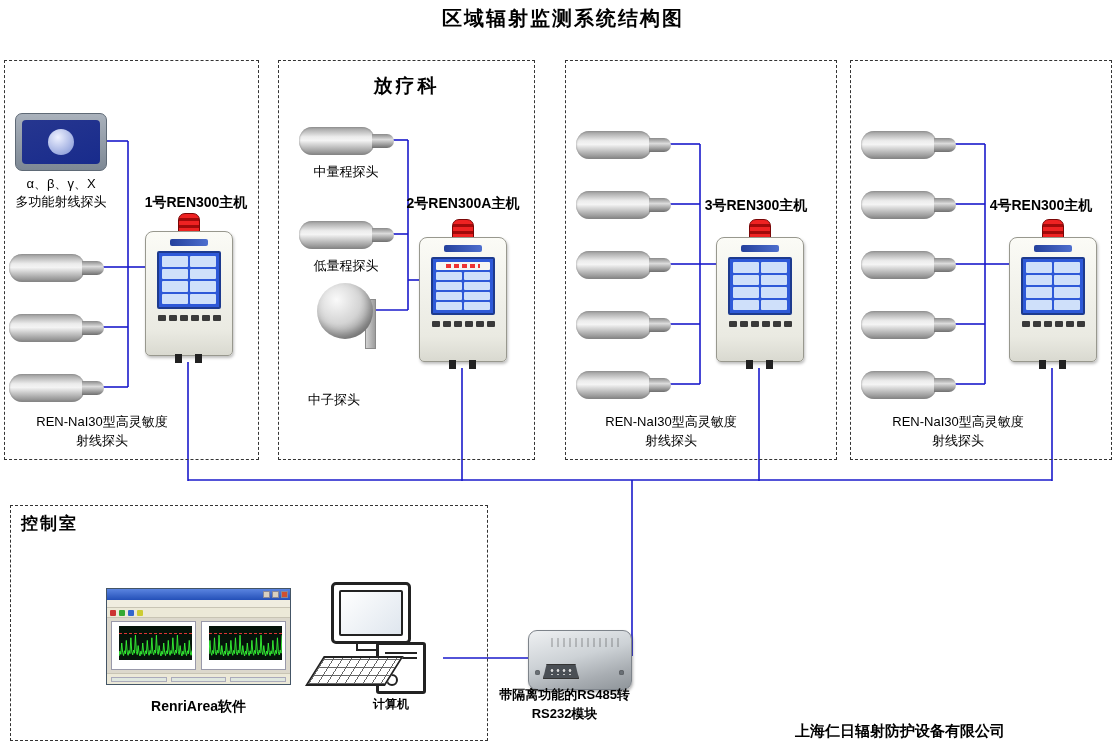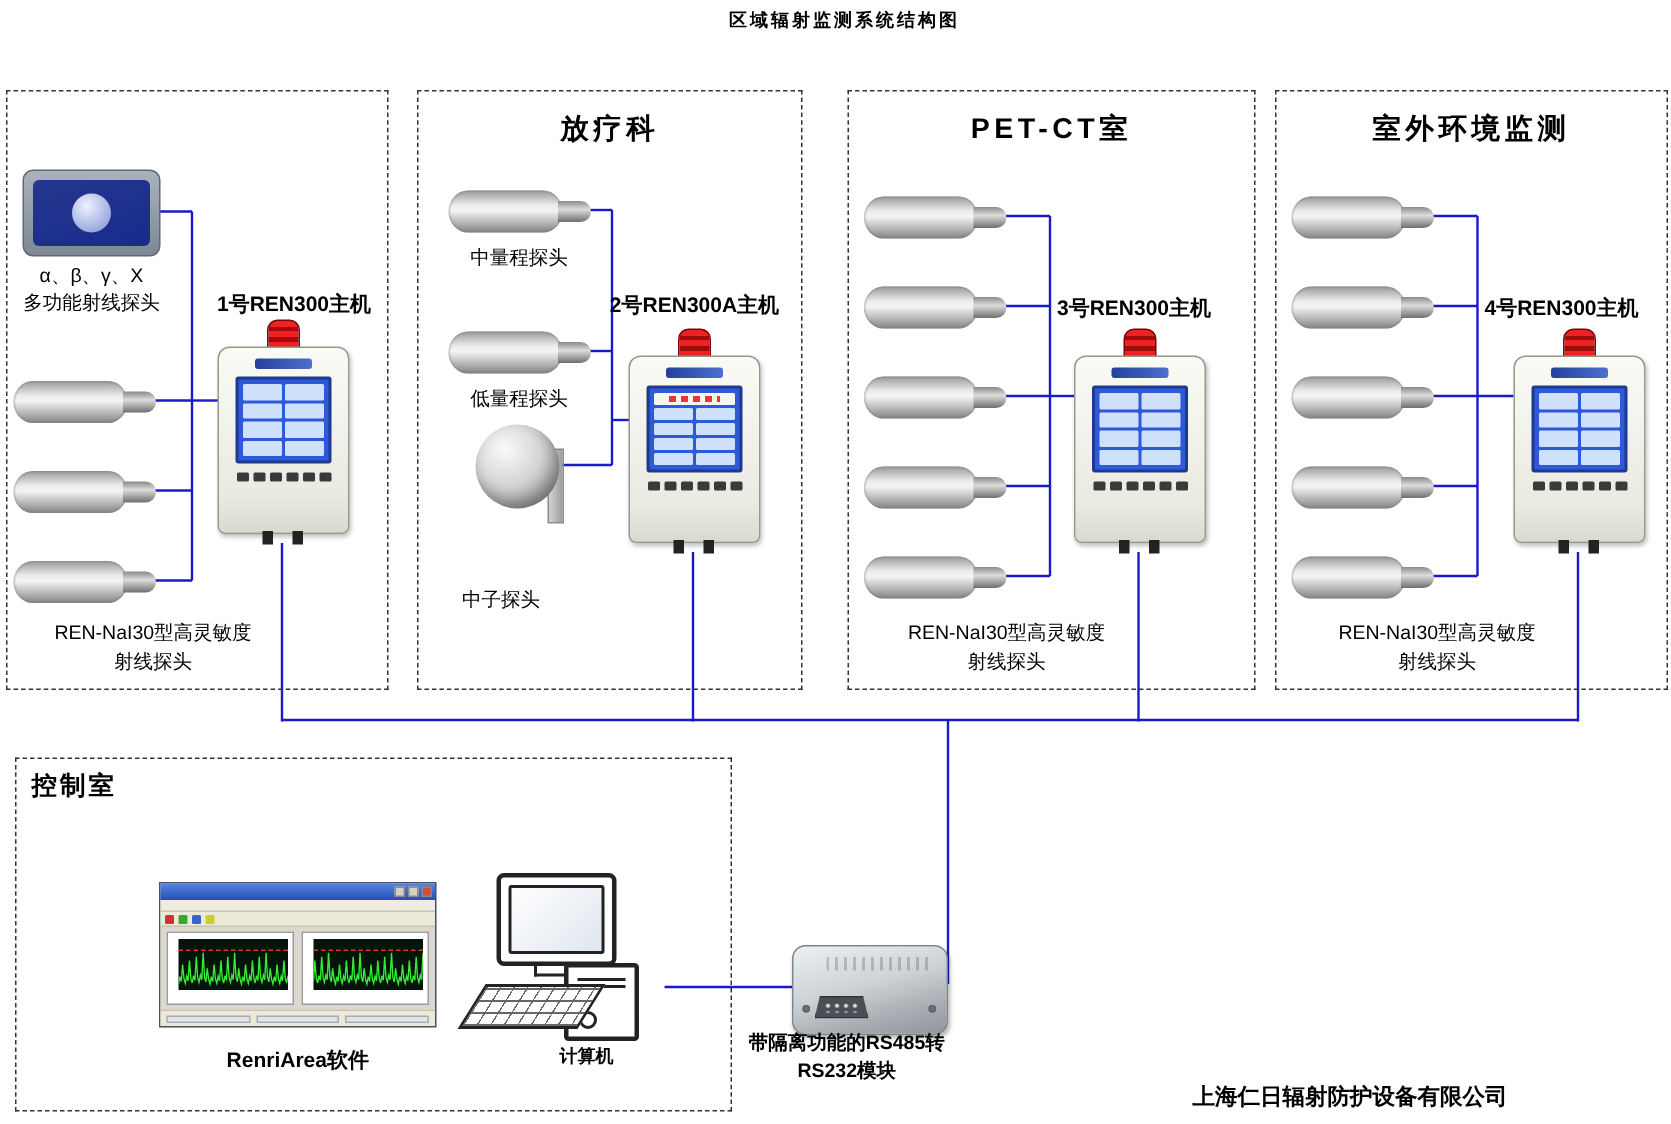--- a/index.html
+++ b/index.html
@@ -1,21 +1,21 @@
 <!DOCTYPE html>
 <html style="--line: #1a1acb; --beacon-red: #cc1111; --screen-blue: #2e59d8; --panel-blue: #182b8c; --trace-green: #33ee33;"><head>
 <meta charset="utf-8">
 <style>
   *{margin:0;padding:0;box-sizing:border-box;}
   html,body{background:#fff;}
   body{font-family:"Liberation Sans",sans-serif;color:#000;}
   i{display:block;font-style:normal;}
   #canvas{position:relative;width:1114px;height:749px;background:#fff;overflow:hidden;}
 
-  .page-title{position:absolute;left:0;right:0;top:5px;text-align:center;font-size:12px;font-weight:bold;letter-spacing:2px;z-index:3;padding-left:12px;}
+  .page-title{position:absolute;left:0;right:0;top:5px;text-align:center;font-size:20px;font-weight:bold;letter-spacing:2px;z-index:3;padding-left:12px;}
   #wires{position:absolute;left:0;top:0;width:1114px;height:749px;pointer-events:none;z-index:1;}
   #wires line{stroke:var(--line,#1a1acb);stroke-width:1.6;}
 
   .box{position:absolute;border:1.5px dashed #333;z-index:2;}
   .box-title{position:absolute;left:0;right:0;top:12px;text-align:center;font-size:19px;font-weight:bold;letter-spacing:3px;}
   .corner-title{position:absolute;left:10px;top:6px;font-size:17px;font-weight:bold;letter-spacing:2px;}
   .label{position:absolute;text-align:center;font-size:13px;line-height:1.35;z-index:2;}
   .host-label{position:absolute;text-align:center;font-size:14px;font-weight:bold;z-index:3;white-space:nowrap;}
   .note{position:absolute;text-align:center;font-size:13px;line-height:1.45;z-index:2;}
   .bold{font-weight:bold;}
@@ -258,21 +258,20 @@
             <i></i>
             <i></i>
           </div>
       </div>
       <i class="port p1"></i>
       <i class="port p2"></i>
     </div>
   </div>
 
   <div class="box" style="left:565px;top:60px;width:272px;height:400px;">
-    <div class="box-title">PET-CT室</div>
 
     <div class="probe" style="left:10px;top:70px;">
         <i class="pb"></i>
         <i class="pt"></i>
       </div>
     <div class="probe" style="left:10px;top:130px;">
         <i class="pb"></i>
         <i class="pt"></i>
       </div>
     <div class="probe" style="left:10px;top:190px;">
@@ -317,21 +316,20 @@
       <i class="port p2"></i>
     </div>
 
     <div class="note" style="left:10px;top:352px;width:190px;">
       <span>REN-NaI30型高灵敏度</span><br>
       <span>射线探头</span>
     </div>
   </div>
 
   <div class="box" style="left:850px;top:60px;width:262px;height:400px;">
-    <div class="box-title">室外环境监测</div>
 
     <div class="probe" style="left:10px;top:70px;">
         <i class="pb"></i>
         <i class="pt"></i>
       </div>
     <div class="probe" style="left:10px;top:130px;">
         <i class="pb"></i>
         <i class="pt"></i>
       </div>
     <div class="probe" style="left:10px;top:190px;">

